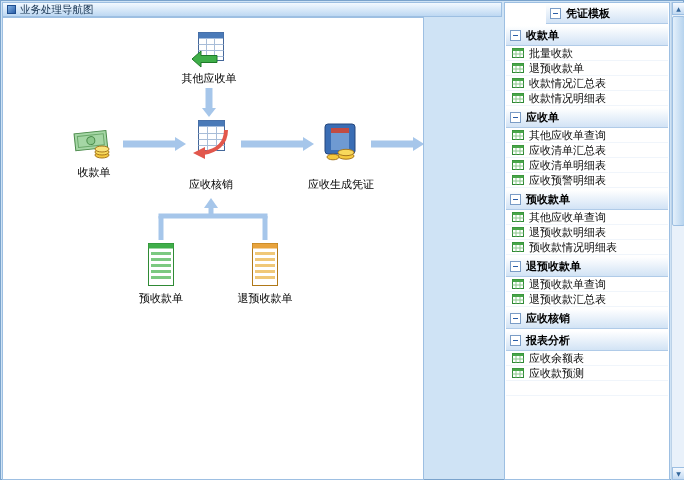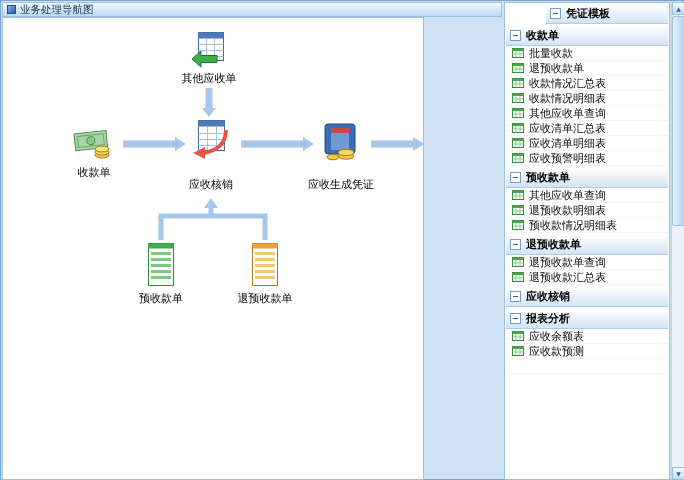--- a/index.html
+++ b/index.html
@@ -276,20 +276,24 @@
       <div class="sb-item">
         <span class="doc-icon"><svg width="12" height="12" viewBox="0 0 12 12">
     <rect x="0.5" y="1.5" width="11" height="9" fill="#ffffff" stroke="#2f8a35"></rect>
     <rect x="0.5" y="1.5" width="11" height="2.5" fill="#49a649"></rect>
     <line x1="4" y1="4" x2="4" y2="10.5" stroke="#8cc88c"></line>
     <line x1="8" y1="4" x2="8" y2="10.5" stroke="#8cc88c"></line>
     <line x1="0.5" y1="7" x2="11.5" y2="7" stroke="#8cc88c"></line>
   </svg></span>
         <span>收款情况明细表</span>
       </div>
+      <div class="sb-header">
+        <span class="collapse-box"></span>
+        <span>应收单</span>
+      </div>
       <div class="sb-item">
         <span class="doc-icon"><svg width="12" height="12" viewBox="0 0 12 12">
     <rect x="0.5" y="1.5" width="11" height="9" fill="#ffffff" stroke="#2f8a35"></rect>
     <rect x="0.5" y="1.5" width="11" height="2.5" fill="#49a649"></rect>
     <line x1="4" y1="4" x2="4" y2="10.5" stroke="#8cc88c"></line>
     <line x1="8" y1="4" x2="8" y2="10.5" stroke="#8cc88c"></line>
     <line x1="0.5" y1="7" x2="11.5" y2="7" stroke="#8cc88c"></line>
   </svg></span>
         <span>其他应收单查询</span>
       </div>

